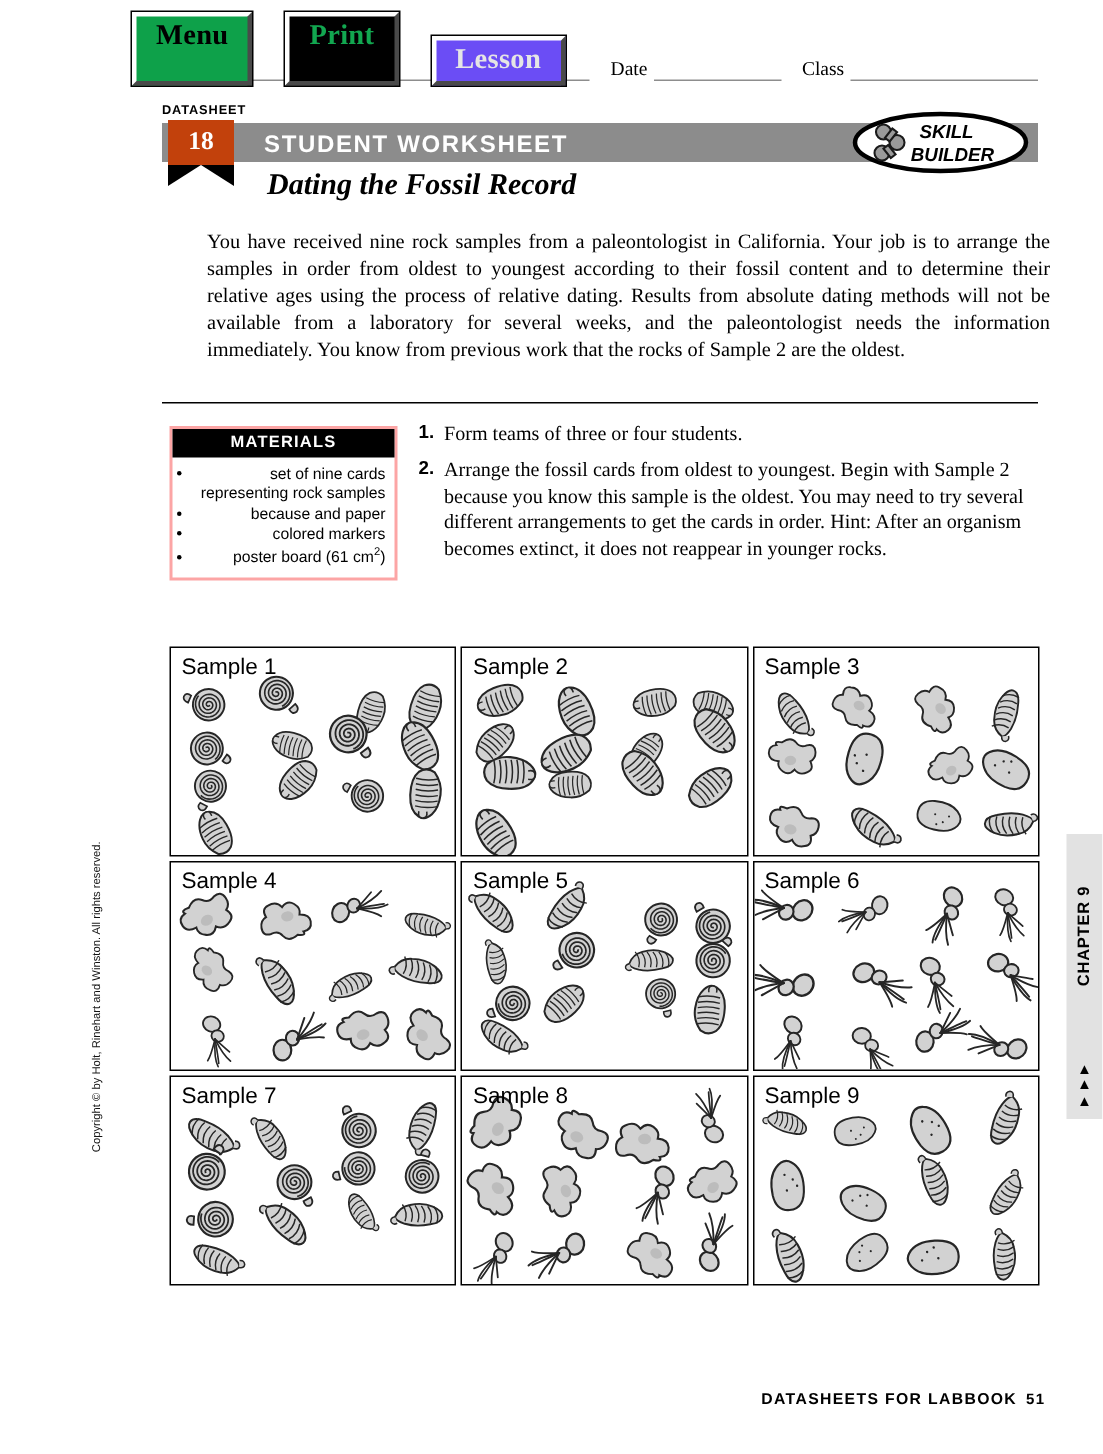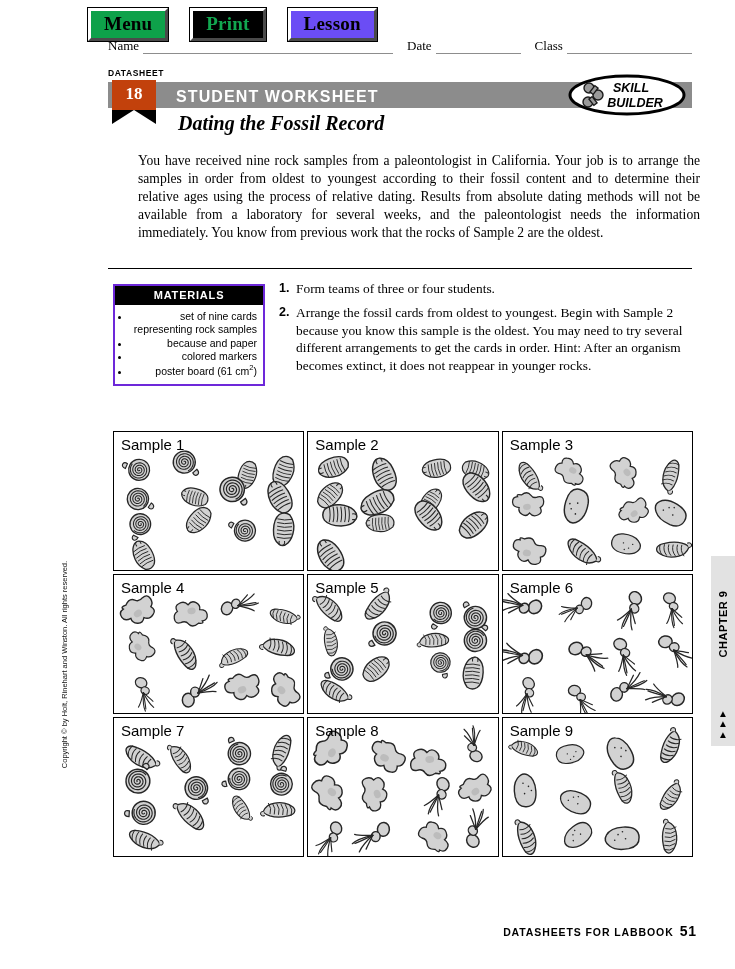--- a/index.html
+++ b/index.html
@@ -33,21 +33,21 @@
     border-left: 3px solid #ffffff;
     border-right: 3px solid #4a4a4a;
     border-bottom: 3px solid #4a4a4a;
     outline: 1px solid #000;
     line-height: 1.05;
     letter-spacing: 0.2px;
     white-space: nowrap;
   }
   .navbtn.green { background: #0ea14a; color: #000; }
   .navbtn.black { background: #000000; color: #12a750; }
-  .navbtn.blue  { background: #6b4df5; color: #000000; }
+  .navbtn.blue  { background: #6b4df5; color: #e5e5e5; margin-top: 16px; }
 
   
   #idline {
     position: absolute;
     left: 108px; top: 38px;
     width: 584px;
     display: flex;
     align-items: flex-end;
     font-size: 13px;
     font-family: "Liberation Serif", serif;
@@ -136,21 +136,21 @@
     left: 108px; top: 268px;
     width: 584px;
     border-top: 1px solid #000;
   }
 
   
   #materials {
     position: absolute;
     left: 113px; top: 284px;
     width: 152px;
-    border: 2px solid #6d28d9;
+    border: 2px solid #fca5a5;
     background: #fff;
   }
   #materials-head {
     background: #000;
     color: #fff;
     text-align: center;
     font-family: "Liberation Sans", sans-serif;
     font-weight: bold;
     font-size: 11px;
     letter-spacing: 0.8px;
@@ -261,21 +261,21 @@
 
   
   #footer {
     position: absolute;
     right: 38px; bottom: 30px;
     font-family: "Liberation Sans", sans-serif;
     font-weight: bold;
     font-size: 10.5px;
     letter-spacing: 0.9px;
   }
-  #footer .pg { font-size: 14px; margin-left: 6px; text-align: center; }
+  #footer .pg { font-size: 10px; margin-left: 6px; text-align: center; }
 </style>
 </head>
 <body>
 
 <div id="navbar">
   <div class="navbtn green">Menu</div>
   <div class="navbtn black">Print</div>
   <div class="navbtn blue">Lesson</div>
 </div>
 

